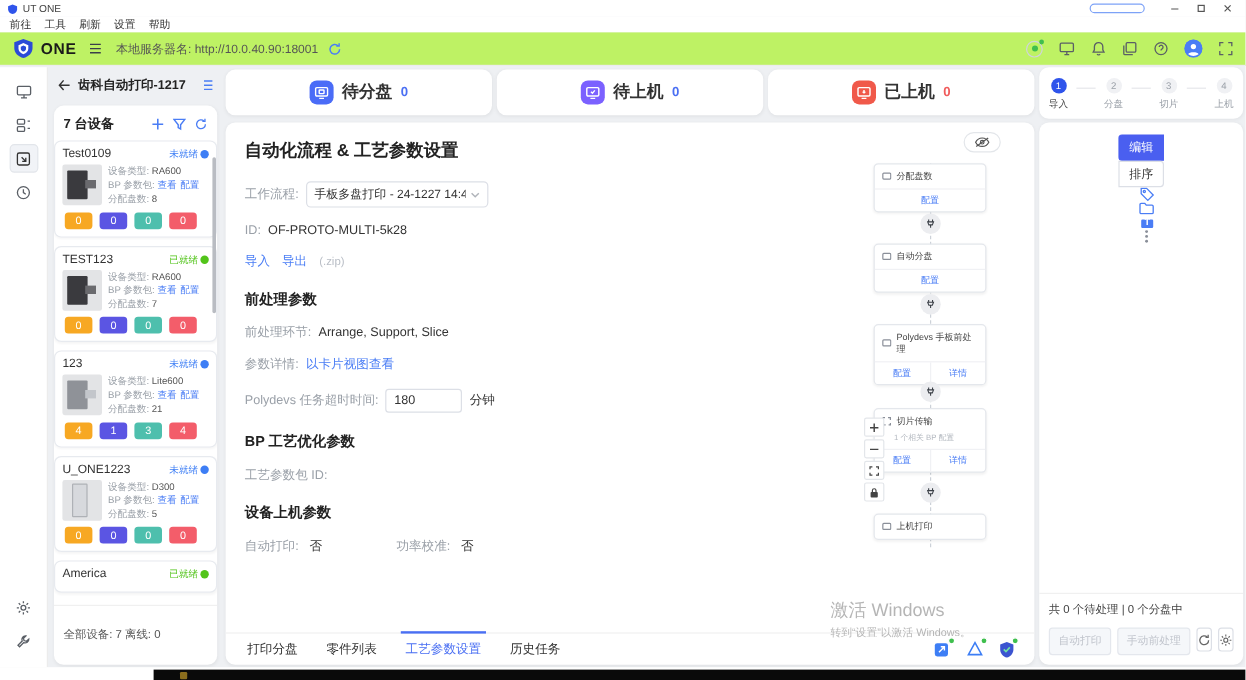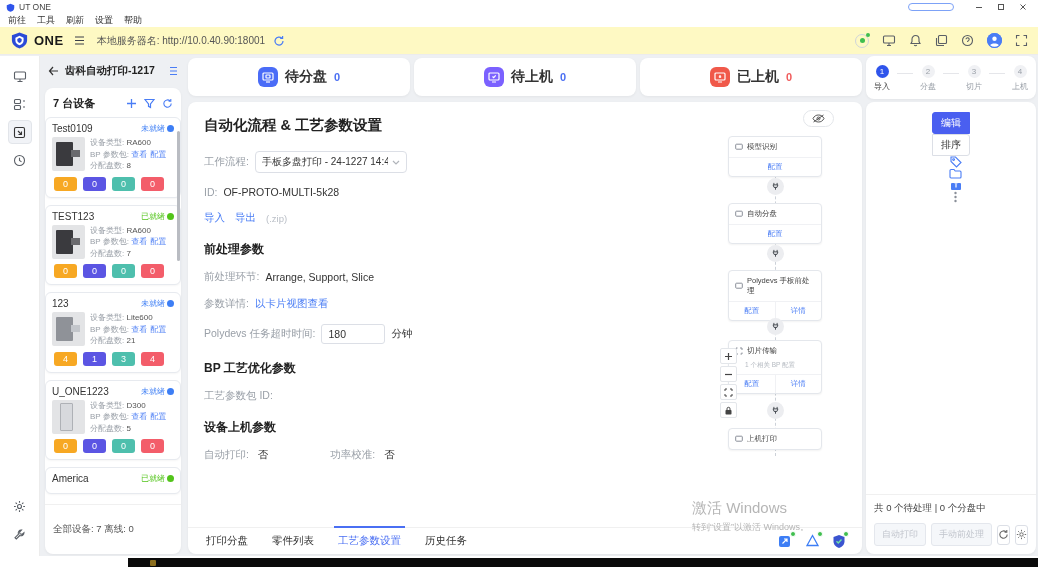--- a/index.html
+++ b/index.html
@@ -14,21 +14,21 @@
   .titlebar .ttext { font-size:8.5px; color:#444; flex:1; }
   .win-pill { width:46px; height:8px; border:1px solid #7da2f7; border-radius:5px; margin-right:14px; background:#fff; }
   .winbtn { width:22px; height:12px; display:flex; align-items:center; justify-content:center; color:#555; }
   .winbtn svg { display:block; }
 
   
   .menubar { height:13px; background:#fff; display:flex; align-items:center; gap:11px; padding:0 8px; }
   .menubar span { font-size:9px; color:#333; }
 
   
-  .appbar { height:28px; background:#fef9c3; border-bottom:1px solid #ececec; display:flex; align-items:center; padding:0 10px; }
+  .appbar { height:28px; background:#bef264; border-bottom:1px solid #ececec; display:flex; align-items:center; padding:0 10px; }
   .brand-logo { width:19px; height:19px; color:#2b4bd7; margin-right:5px; }
   .brand { font-size:13px; font-weight:bold; color:#1a1a1a; letter-spacing:.5px; margin-right:10px; }
   .hdr-list { color:#3a3f4a; margin-right:10px; }
   .server { font-size:10px; color:#555; margin-right:8px; }
   .hdr-refresh { color:#4a7df5; }
   .appbar .spacer { flex:1; }
   .appbar .right { display:flex; align-items:center; gap:13px; color:#5a5f66; }
   .status-dot-icon { position:relative; width:14px; height:14px; border:1px solid #cfd4da; border-radius:50%; display:flex; align-items:center; justify-content:center; }
   .status-dot-icon i { width:5px; height:5px; background:#3fbf4e; border-radius:50%; }
   .status-dot-icon em { position:absolute; top:-2px; right:-2px; width:4px; height:4px; background:#3fbf4e; border-radius:50%; }
@@ -139,21 +139,21 @@
   .rpanel { position:absolute; left:866px; top:46px; width:170px; bottom:2px; background:#fff; border-radius:8px; box-shadow:0 1px 3px rgba(0,0,0,.05); }
   .rhead { display:flex; align-items:center; padding:10px 8px;flex-direction:column; }
   .tgl { font-size:10px; padding:3px 8px; border:1px solid #dcdfe6; background:#fff; color:#333; }
   .tgl.on { background:#4a5ff0; color:#fff; border-color:#4a5ff0; border-radius:3px 0 0 3px; }
   .tgl.off { border-radius:0 3px 3px 0; }
   .rhead .rspace { flex:1; }
   .rico { color:#4a7df5; margin-left:9px; }
   .rico.gray { color:#8a8f99; }
   .rfoot { position:absolute; left:0; right:0; bottom:0; border-top:1px solid #f0f0f0; padding:7px 8px 8px; }
   .rstatus { font-size:9.5px; color:#444; margin-bottom:8px; }
-  .rbtns { display:flex; align-items:center; gap:5px; }
+  .rbtns { display:flex; align-items:flex-start; gap:5px; }
   .dbtn { font-size:9px; color:#c0c4cc; background:#f5f7fa; border:1px solid #e4e7ed; border-radius:3px; padding:4px 7px; white-space:nowrap; }
   .ibtn { width:20px; height:20px; border:1px solid #dcdfe6; border-radius:3px; background:#fff; display:flex; align-items:center; justify-content:center; color:#666; padding:0; }
 
   
   .watermark { position:absolute; left:692px; top:443px; width:170px; color:rgba(120,120,120,.55); pointer-events:none; z-index:5; }
   .watermark .w1 { font-size:15px; }
   .watermark .w2 { font-size:9px; margin-top:3px; }
 
   
   .taskbar { position:absolute; left:0; right:0; bottom:0; height:11px; background:#fff; }
@@ -583,21 +583,21 @@
     <div class="canvas">
       <div class="dashline"></div>
 
       <div class="fnode" style="top:34px;">
         <div class="nhead">
           <span class="ico nico">
               <svg width="8" height="8" viewBox="0 0 8 8" fill="none" stroke="currentColor" stroke-width="1">
                 <rect x=".7" y="1.2" width="6.6" height="5" rx=".8"></rect>
               </svg>
             </span>
-          <span>模型识别</span>
+          <span>分配盘数</span>
         </div>
         <div class="nlinks">
             <a>配置</a>
           </div>
       </div>
 
       <div class="connector" style="top:76px;">
         <svg width="9" height="9" viewBox="0 0 10 10" fill="none" stroke="currentColor" stroke-width="1">
             <path d="M3.2 1v2.2M6.8 1v2.2M2.3 3.2h5.4L6.6 6H3.4zM5 6v2.6"></path>
           </svg>

